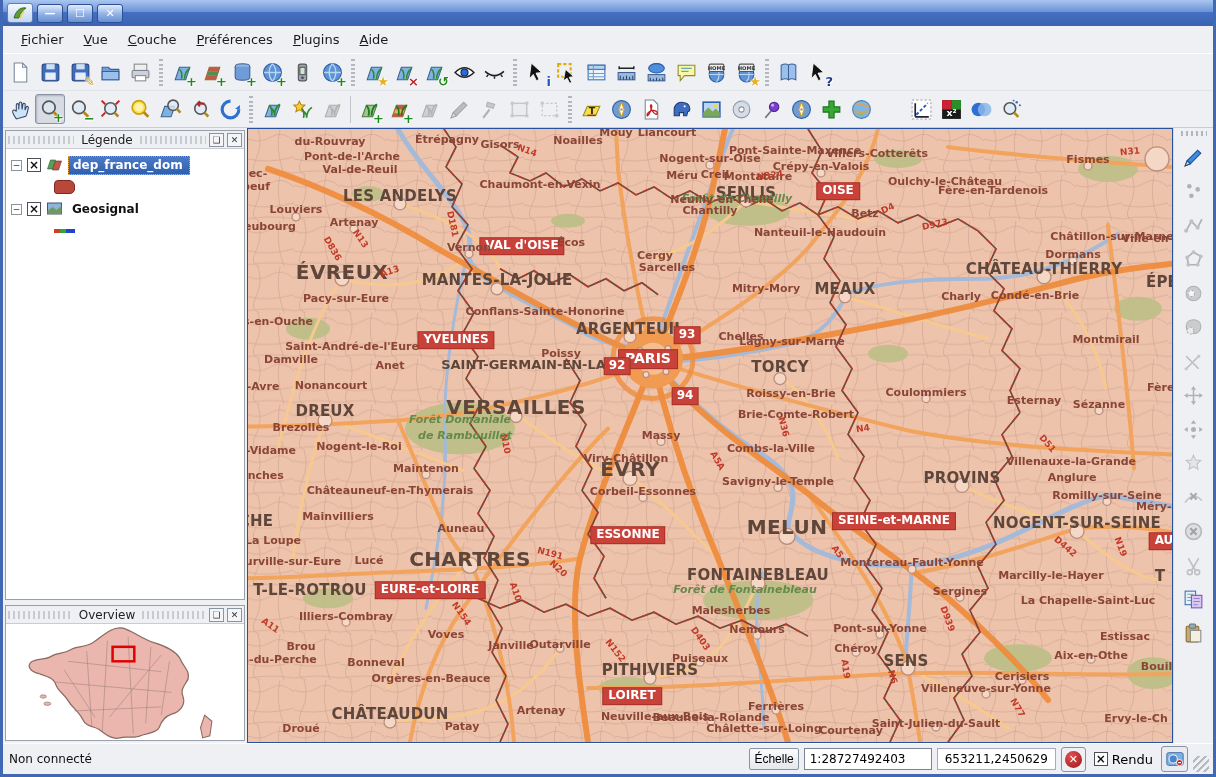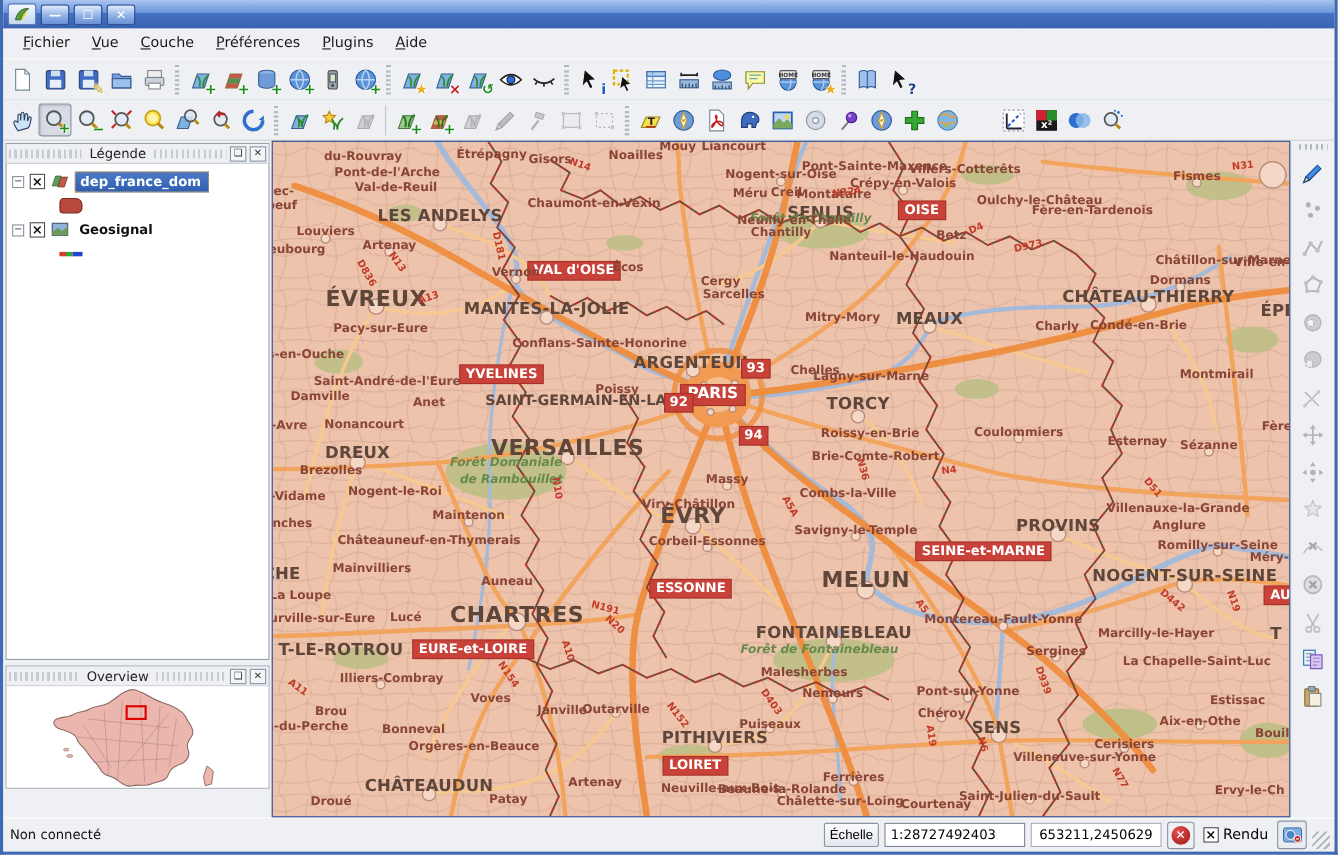--- a/index.html
+++ b/index.html
@@ -27,21 +27,21 @@
   .badge{position:absolute;right:0;bottom:-1px;font-size:13px;font-weight:bold;line-height:1;text-shadow:0 0 2px #fff,0 0 2px #fff,1px 1px 0 #fff}
   
   .main{flex:1;display:flex;min-height:0}
   .dock{width:244px;flex:none;background:#eef0f3;padding:2px 2px 0 2px;display:flex;flex-direction:column}
   .panel{border:1px solid #9aa0ab;background:#fff;display:flex;flex-direction:column;min-height:0}
   .panel-title{height:18px;flex:none;display:flex;align-items:center;background:#eef0f3;border-bottom:1px solid #c9ccd2;padding:0 2px;gap:3px}
   .pt-handle{flex:1;height:8px;background:repeating-linear-gradient(90deg,#c3c7ce 0 2px,transparent 2px 5px);opacity:.9}
   .pt-label{font-size:12px;color:#222;padding:0 4px;white-space:nowrap}
   .pt-btn{width:15px;height:14px;border:1px solid #8a93a2;background:#f4f5f8;font-size:9px;line-height:12px;text-align:center;color:#333;flex:none}
   .legend-panel{height:470px;margin-bottom:5px}
-  .overview-panel{height:112px}
+  .overview-panel{height:136px}
   .tree{padding:4px 2px;font-size:12px}
   .trow{display:flex;align-items:center;height:24px;gap:5px}
   .expander{width:11px;height:11px;border:1px solid #8a93a2;background:#fff;font-size:9px;line-height:8px;text-align:center;color:#333;flex:none;margin-left:3px}
   .cb{width:14px;height:14px;border:1px solid #4a4f58;background:#fff;font-weight:900;font-size:12px;line-height:12px;text-align:center;color:#111;flex:none}
   .lyr-name{font-weight:bold;color:#111;padding:1px 6px 2px 4px}
   .lyr-name.sel{background:linear-gradient(#4a7ac8,#2f5fae);color:#fff;border:1px dotted #e8a33d}
   .childrow{display:flex;align-items:center;height:20px;padding-left:46px}
   .swatch-vec{width:21px;height:14px;background:#b8473c;border:1px solid #7c2a20;border-radius:4px 6px 5px 3px}
   .swatch-rgb{display:flex;gap:0;height:4px}
   .swatch-rgb span{display:block;height:4px}
@@ -742,21 +742,21 @@
           <div class="ml k-lg" style="left: 658px; top: 533px;">SENS</div>
           <div class="ml k-lg" style="left: 62px; top: 462px;">T-LE-ROTROU</div>
           <div class="ml k-lg" style="left: 914px; top: 154px;">ÉPE</div>
           <div class="ml k-lg" style="left: 8px; top: 393px;">CHE</div>
           <div class="ml k-lg" style="left: 912px; top: 448px;">T</div>
           <div class="ml k-md" style="left: 284px; top: 236px;">SAINT-GERMAIN-EN-LAYE</div>
           <div class="ml k-box" style="left: 274px; top: 117px;">VAL d'OISE</div>
           <div class="ml k-box" style="left: 590px; top: 62px;">OISE</div>
           <div class="ml k-box" style="left: 208px; top: 211px;">YVELINES</div>
           <div class="ml k-box" style="left: 380px; top: 406px;">ESSONNE</div>
-          <div class="ml k-box" style="left: 646px; top: 372px;">SEINE-et-MARNE</div>
+          <div class="ml k-box" style="left: 646px; top: 392px;">SEINE-et-MARNE</div>
           <div class="ml k-box" style="left: 182px; top: 461px;">EURE-et-LOIRE</div>
           <div class="ml k-box" style="left: 384px; top: 567px;">LOIRET</div>
           <div class="ml k-box" style="left: 916px; top: 412px;">AU</div>
           <div class="ml k-boxlg" style="left: 400px; top: 230px;">PARIS</div>
           <div class="ml k-boxn" style="left: 369px; top: 237px;">92</div>
           <div class="ml k-boxn" style="left: 439px; top: 206px;">93</div>
           <div class="ml k-boxn" style="left: 437px; top: 267px;">94</div>
           <div class="ml k-forest" style="left: 489px; top: 70px;">Forêt de Chantilly</div>
           <div class="ml k-forest" style="left: 212px; top: 291px;">Forêt Domaniale</div>
           <div class="ml k-forest" style="left: 217px; top: 307px;">de Rambouillet</div>
@@ -812,21 +812,21 @@
           <div class="ml k-town" style="left: 111px; top: 318px;">Nogent-le-Roi</div>
           <div class="ml k-town" style="left: 178px; top: 340px;">Maintenon</div>
           <div class="ml k-town" style="left: 23px; top: 322px;">-Vidame</div>
           <div class="ml k-town" style="left: 14px; top: 347px;">onches</div>
           <div class="ml k-town" style="left: 142px; top: 362px;">Châteauneuf-en-Thymerais</div>
           <div class="ml k-town" style="left: 90px; top: 388px;">Mainvilliers</div>
           <div class="ml k-town" style="left: 25px; top: 412px;">La Loupe</div>
           <div class="ml k-town" style="left: 45px; top: 433px;">urville-sur-Eure</div>
           <div class="ml k-town" style="left: 121px; top: 432px;">Lucé</div>
           <div class="ml k-town" style="left: 213px; top: 400px;">Auneau</div>
-          <div class="ml k-town" style="left: 98px; top: 488px; margin-left: 10px;">Illiers-Combray</div>
+          <div class="ml k-town" style="left: 98px; top: 488px;">Illiers-Combray</div>
           <div class="ml k-town" style="left: 198px; top: 506px;">Voves</div>
           <div class="ml k-town" style="left: 53px; top: 518px;">Brou</div>
           <div class="ml k-town" style="left: 128px; top: 534px;">Bonneval</div>
           <div class="ml k-town" style="left: 31px; top: 531px;">n-du-Perche</div>
           <div class="ml k-town" style="left: 183px; top: 550px;">Orgères-en-Beauce</div>
           <div class="ml k-town" style="left: 263px; top: 517px;">Janville</div>
           <div class="ml k-town" style="left: 312px; top: 516px;">Outarville</div>
           <div class="ml k-town" style="left: 413px; top: 307px;">Massy</div>
           <div class="ml k-town" style="left: 378px; top: 330px;">Viry-Châtillon</div>
           <div class="ml k-town" style="left: 395px; top: 363px;">Corbeil-Essonnes</div>

